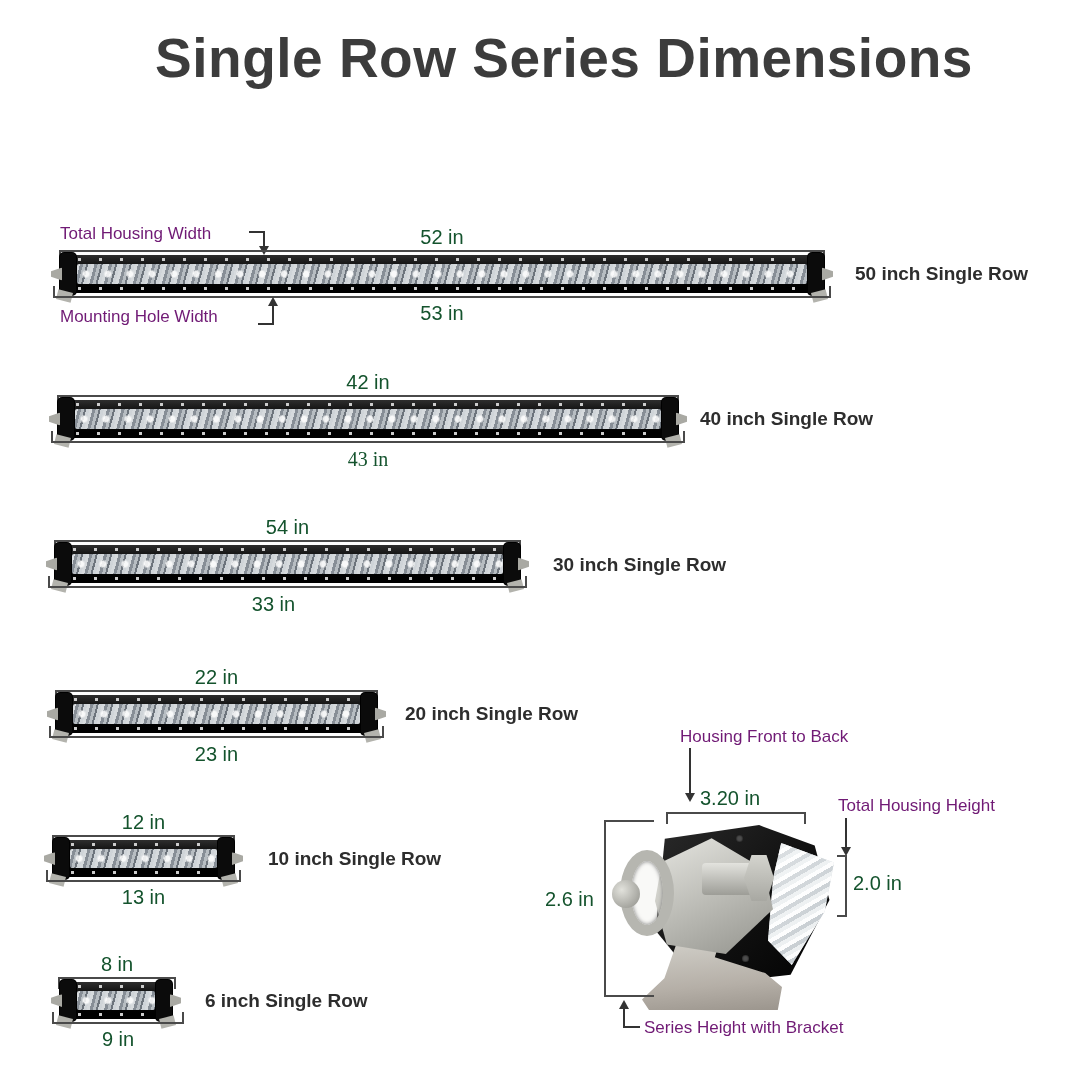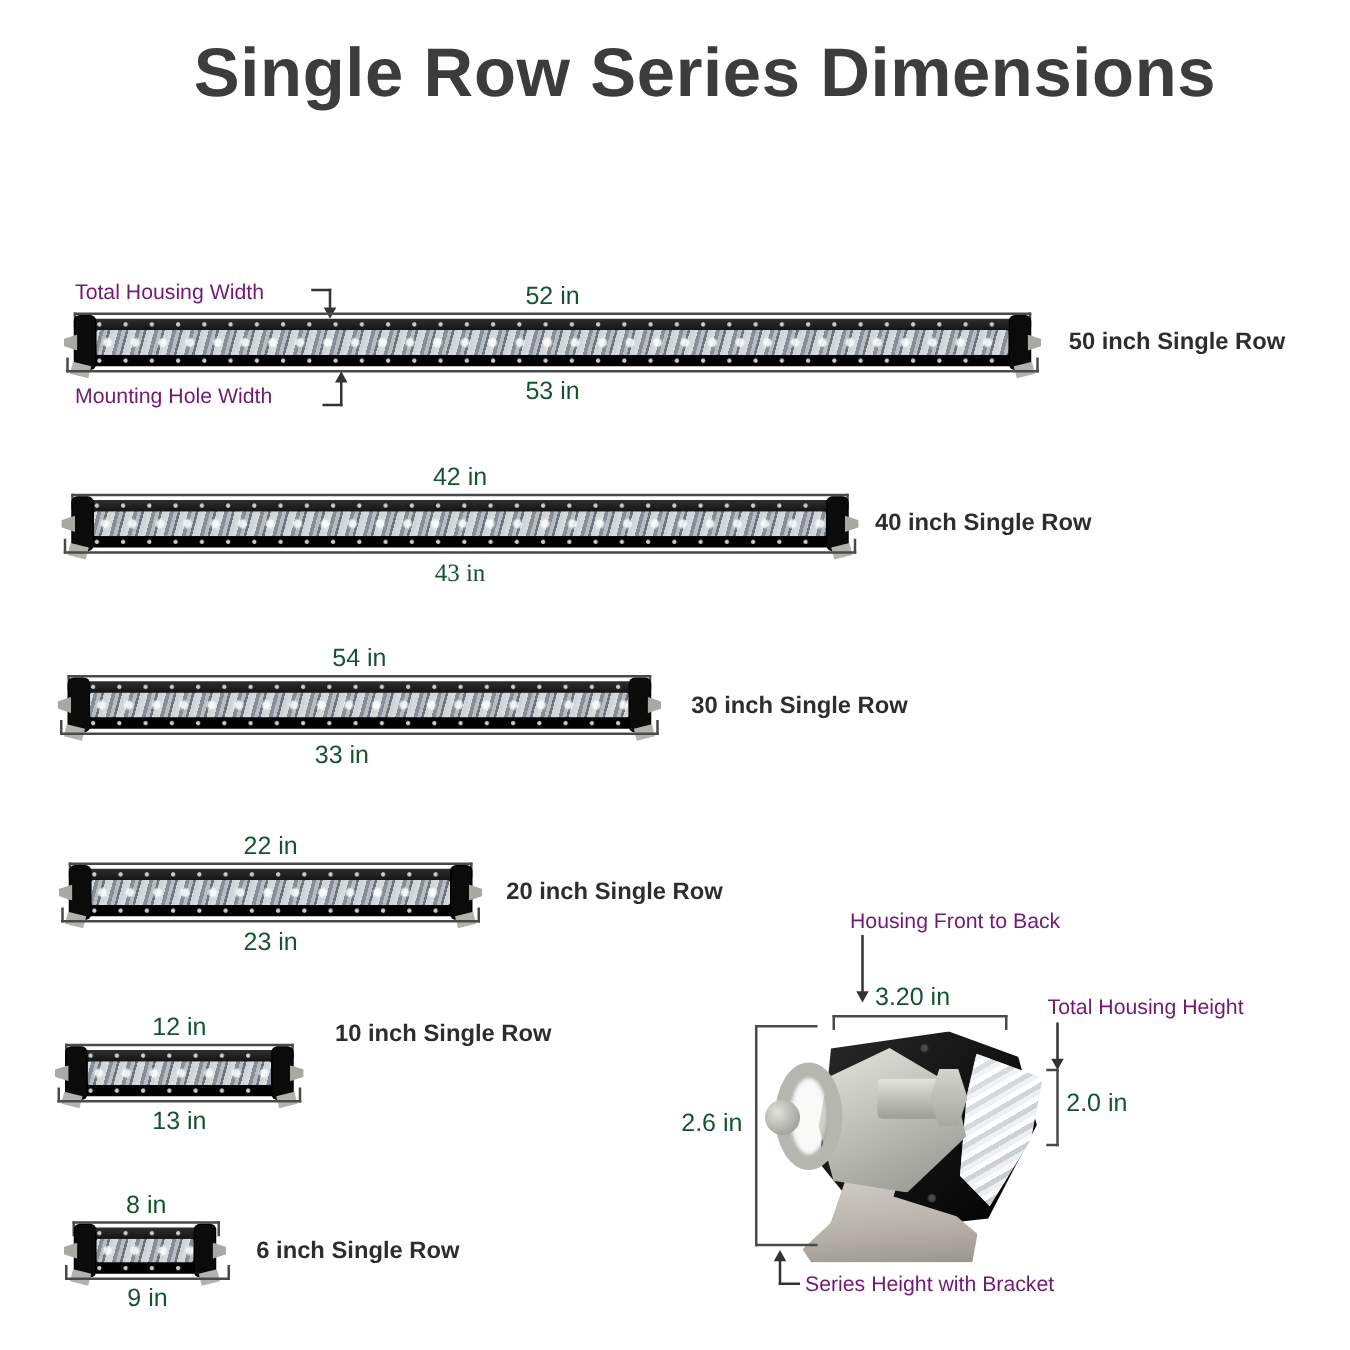--- a/index.html
+++ b/index.html
@@ -167,21 +167,21 @@
       <span class="lens"></span>
       <span class="cap cap-l"></span>
       <span class="cap cap-r"></span>
       <span class="tab tab-l"></span>
       <span class="tab tab-r"></span>
       <span class="foot foot-l"></span>
       <span class="foot foot-r"></span>
     </div>
     <div class="dim-bot" style="left:46px;top:870px;width:195px;"></div>
     <div class="dim-text" style="left:46px;top:886px;width:195px;">13 in</div>
-    <div class="bar-name" style="left:268px;top:817px;">10 inch Single Row</div>
+    <div class="bar-name" style="left:268px;top:848px;">10 inch Single Row</div>
   </div>
 
   <div>
     <div class="dim-text" style="left:58px;top:953px;width:118px;">8 in</div>
     <div class="dim-top" style="left:58px;top:977px;width:118px;"></div>
     <div class="lightbar" style="left:62px;top:982px;width:108px;height:37px;">
       <span class="lens"></span>
       <span class="cap cap-l"></span>
       <span class="cap cap-r"></span>
       <span class="tab tab-l"></span>

